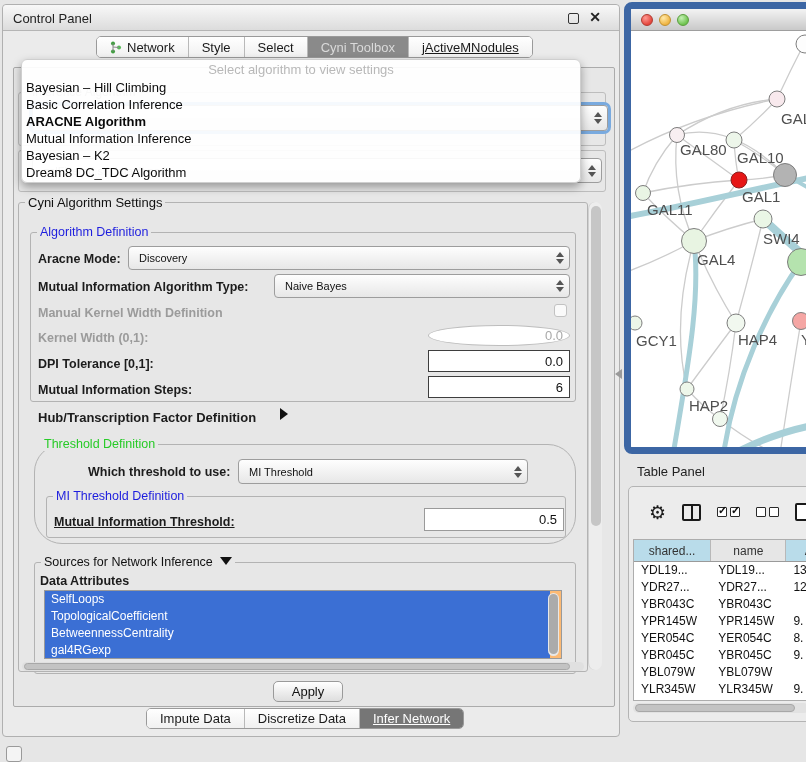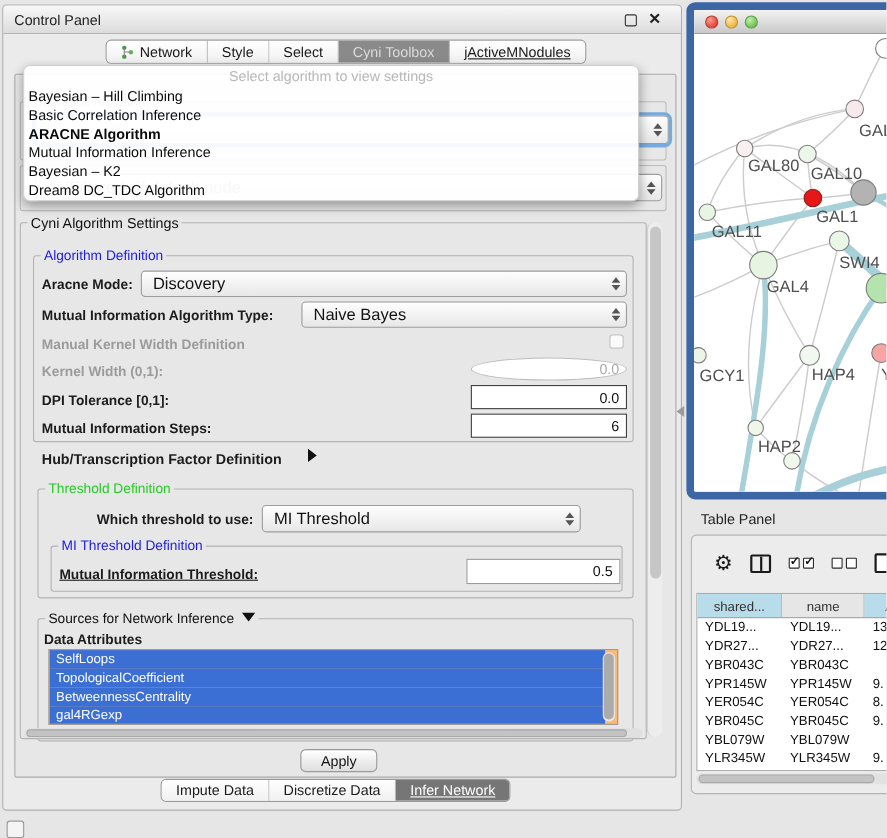--- a/index.html
+++ b/index.html
@@ -28,21 +28,21 @@
   .seg.sel-dark { background:#767676; color:#ffffff; }
   .seg .t-icon { margin-right:5px; display:inline-flex; }
 
   #tabpanel { left:10px; top:62px; width:602px; height:640px; background:#e7e7e7;
         border:1px solid #ababab; border-radius:2px; }
 
   
   .ghostbox { border:1px solid #bdbdbd; border-radius:3px; }
   .ghostlabel { font-size:12px; color:#8f8f8f; background:#e7e7e7; padding:0 3px; }
   .combo { background:linear-gradient(#fefefe,#e7e7e7); border:1px solid #9d9d9d;
-        border-radius:4px; display:flex; align-items:center; font-size:15px; color:#111; }
+        border-radius:4px; display:flex; align-items:center; font-size:11px; color:#111; }
   .combo .cv { padding-left:10px; flex:1; white-space:nowrap; overflow:hidden; }
   .combo .arrows { width:18px; display:flex; flex-direction:column; align-items:center; gap:2px; }
   .combo .arr-up { width:0; height:0; border-left:4px solid transparent; border-right:4px solid transparent; border-bottom:5px solid #555; }
   .combo .arr-dn { width:0; height:0; border-left:4px solid transparent; border-right:4px solid transparent; border-top:5px solid #555; }
   .focusring { outline:3px solid #79aadf; outline-offset:0px; }
 
   
   #algo-popup { left:18px; top:54px; width:560px; height:124px;
         background:rgba(255,255,255,0.93); border:1px solid #cfcfcf; border-radius:6px;
         box-shadow:0 4px 10px rgba(0,0,0,0.35); overflow:hidden; }
@@ -213,21 +213,21 @@
       <div class="fldlabel dis abs" style="left:24px; top:263px;">Kernel Width (0,1):</div>
       <div class="tfield light abs" style="left:414px; top:257px; width:142px; height:21px;">0.0</div>
       <div class="fldlabel abs" style="left:24px; top:289px;">DPI Tolerance [0,1]:</div>
       <div class="tfield dark abs" style="left:414px; top:282px; width:142px; height:22px;">0.0</div>
       <div class="fldlabel abs" style="left:24px; top:315px;">Mutual Information Steps:</div>
       <div class="tfield dark abs" style="left:414px; top:308px; width:142px; height:22px;">6</div>
 
       <div class="fldlabel abs" style="left:24px; top:342px; font-size:13px;">Hub/Transcription Factor Definition</div>
       <span class="tri-right abs" style="left:266px; top:340px;"></span>
 
-      <div class="groupbox abs" style="left:20px; top:376px; width:542px; height:100px;">
+      <div class="groupbox abs" style="left:20px; top:376px; width:542px; height:100px;border-radius:28px;">
         <span class="gb-label lbl-green">Threshold Definition</span>
       </div>
       <div class="fldlabel abs" style="left:74px; top:397px;">Which threshold to use:</div>
       <div class="combo abs" style="left:224px; top:391px; width:290px; height:25px;">
         <span class="cv">MI Threshold</span>
         <span class="arrows">
             <span class="arr-up"></span>
             <span class="arr-dn"></span>
           </span>
       </div>

